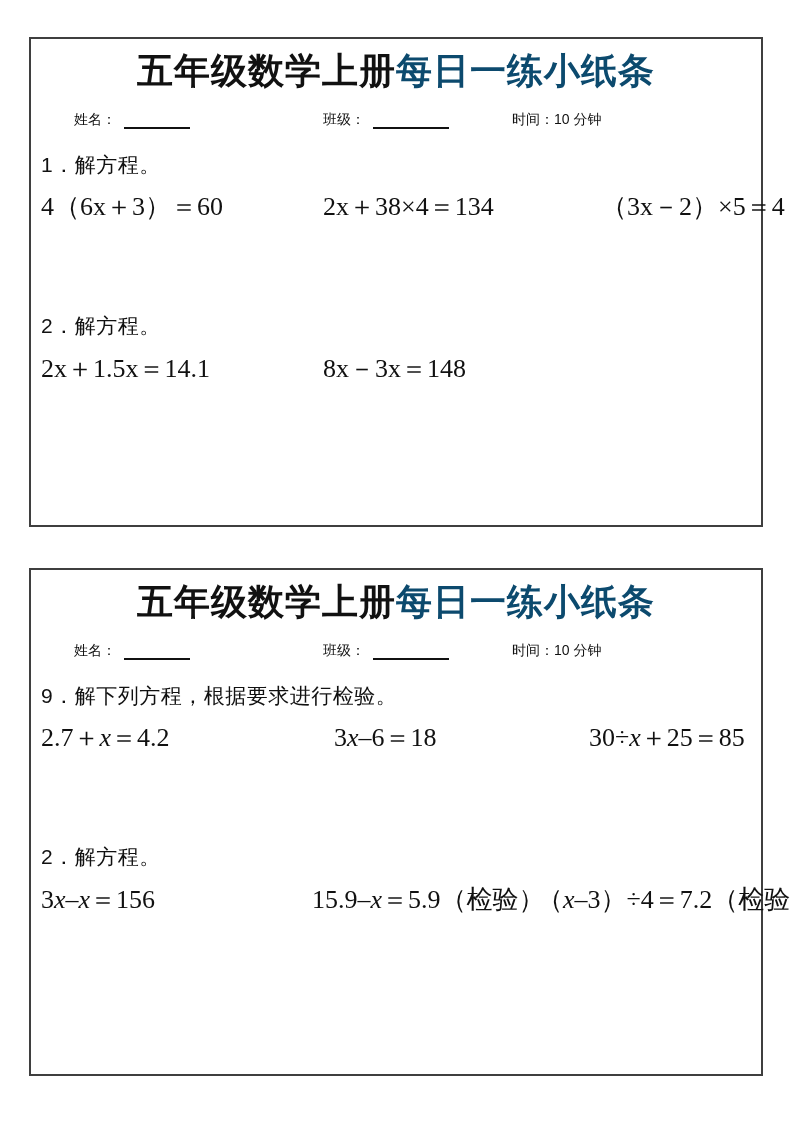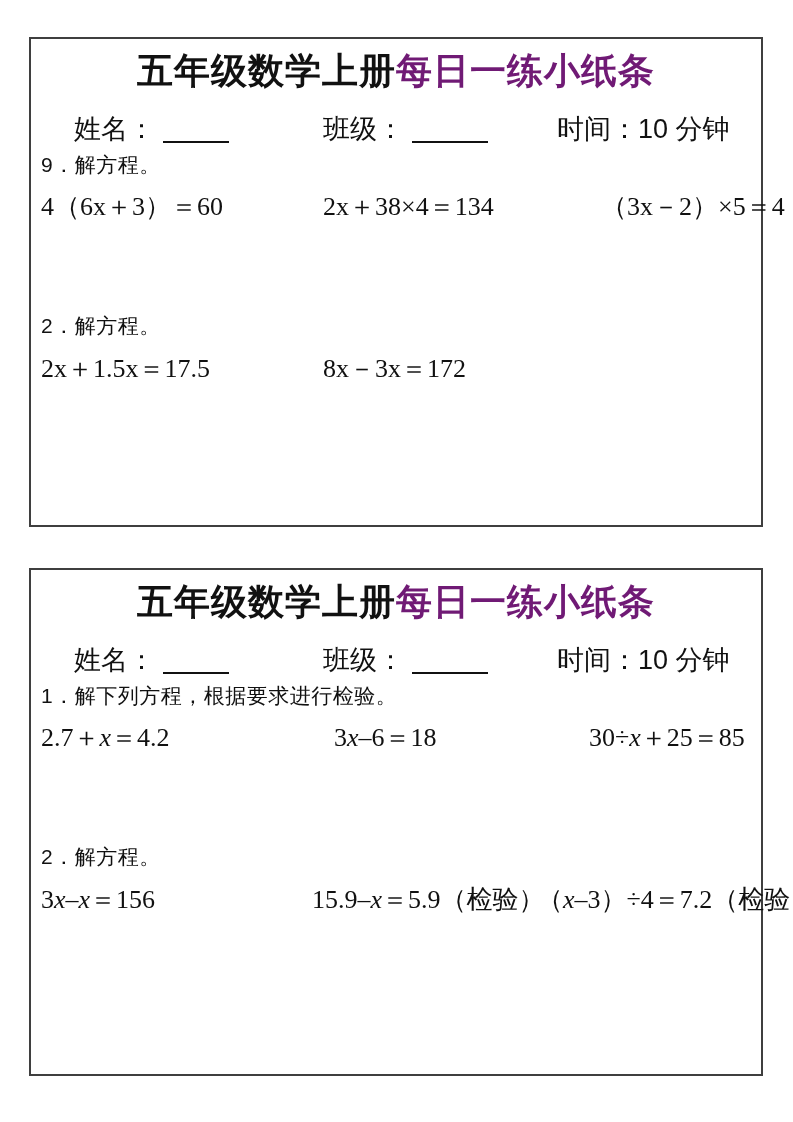--- a/index.html
+++ b/index.html
@@ -25,33 +25,33 @@
 
   .card-title {
     position: absolute;
     top: 8px; left: 0; right: 0;
     text-align: center;
     font-size: 36px;
     font-weight: bold;
     letter-spacing: 1px;
     white-space: nowrap;
   }
-  .title-red { color: #701a75; text-align: right; }
+  .title-red { color: #0c4a6e; text-align: right; }
 
   .meta-row {
     position: absolute;
     top: 72px; left: 0; right: 0;
     height: 34px;
-    font-size: 27px;
+    font-size: 14px;
     text-decoration: underline;
   }
   .meta-field { position: absolute; white-space: nowrap; }
   .meta-name  { left: 43px; }
   .meta-class { left: 272px; margin-left: 20px; }
-  .meta-time  { left: 526px; text-align: center; }
+  .meta-time  { left: 481px; text-align: center; }
   .blank {
     display: inline-block;
     border-bottom: 2px solid #111111;
     height: 0.85em;
     margin-left: 8px;
     vertical-align: -5px;
   }
   .blank-name  { width: 66px; }
   .blank-class { width: 76px; }
 
@@ -92,50 +92,50 @@
   <div class="meta-row">
     <span class="meta-field meta-name">
       <span>姓名：</span><span class="blank blank-name"></span>
     </span>
     <span class="meta-field meta-class">
       <span>班级：</span><span class="blank blank-class"></span>
     </span>
     <span class="meta-field meta-time">时间：10 分钟</span>
   </div>
 
-  <div class="section-label s1-label">9．解方程。</div>
+  <div class="section-label s1-label">1．解方程。</div>
   <div class="eq-row s1-eqs">
     <span class="eq">4（6x＋3）＝60</span>
     <span class="eq">2x＋38×4＝134</span>
     <span class="eq">（3x－2）×5＝4</span>
   </div>
 
   <div class="section-label s2-label">2．解方程。</div>
   <div class="eq-row s2-eqs">
-    <span class="eq">2x＋1.5x＝17.5</span>
-    <span class="eq">8x－3x＝172</span>
+    <span class="eq">2x＋1.5x＝14.1</span>
+    <span class="eq">8x－3x＝148</span>
   </div>
 </div>
 
 <div class="card card-2">
   <div class="card-title">
     <span>五年级数学上册</span><span class="title-red">每日一练小纸条</span>
   </div>
 
   <div class="meta-row">
     <span class="meta-field meta-name">
       <span>姓名：</span><span class="blank blank-name"></span>
     </span>
     <span class="meta-field meta-class">
       <span>班级：</span><span class="blank blank-class"></span>
     </span>
     <span class="meta-field meta-time">时间：10 分钟</span>
   </div>
 
-  <div class="section-label s1-label">1．解下列方程，根据要求进行检验。</div>
+  <div class="section-label s1-label">9．解下列方程，根据要求进行检验。</div>
   <div class="eq-row s1-eqs">
     <span class="eq">2.7＋<i>x</i>＝4.2</span>
     <span class="eq">3<i>x</i>–6＝18</span>
     <span class="eq">30÷<i>x</i>＋25＝85</span>
   </div>
 
   <div class="section-label s2-label">2．解方程。</div>
   <div class="eq-row s2-eqs">
     <span class="eq">3<i>x</i>–<i>x</i>＝156</span>
     <span class="eq">15.9–<i>x</i>＝5.9（检验）</span>

